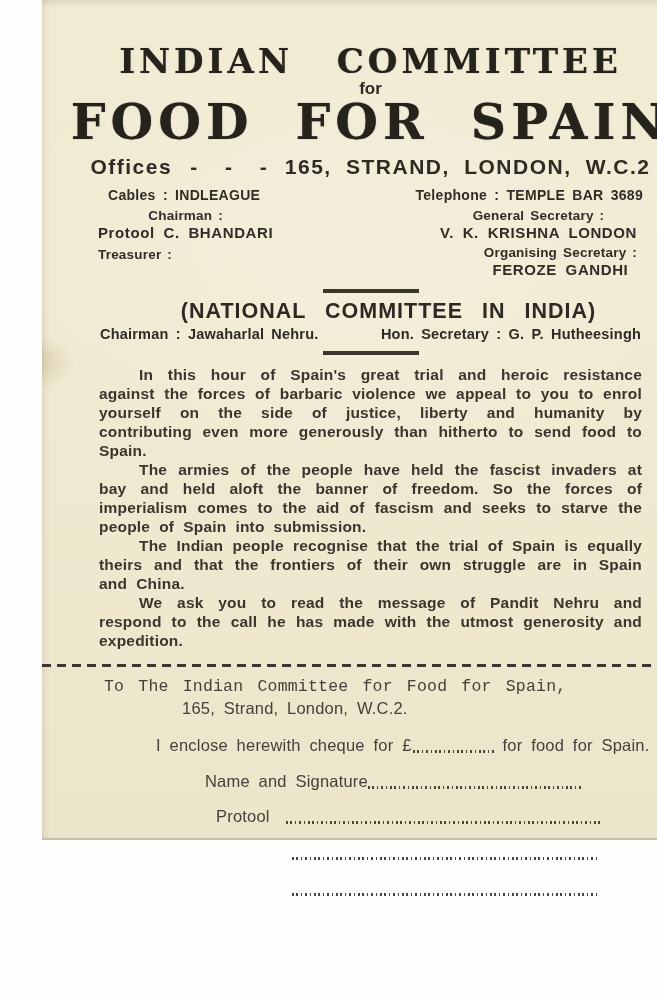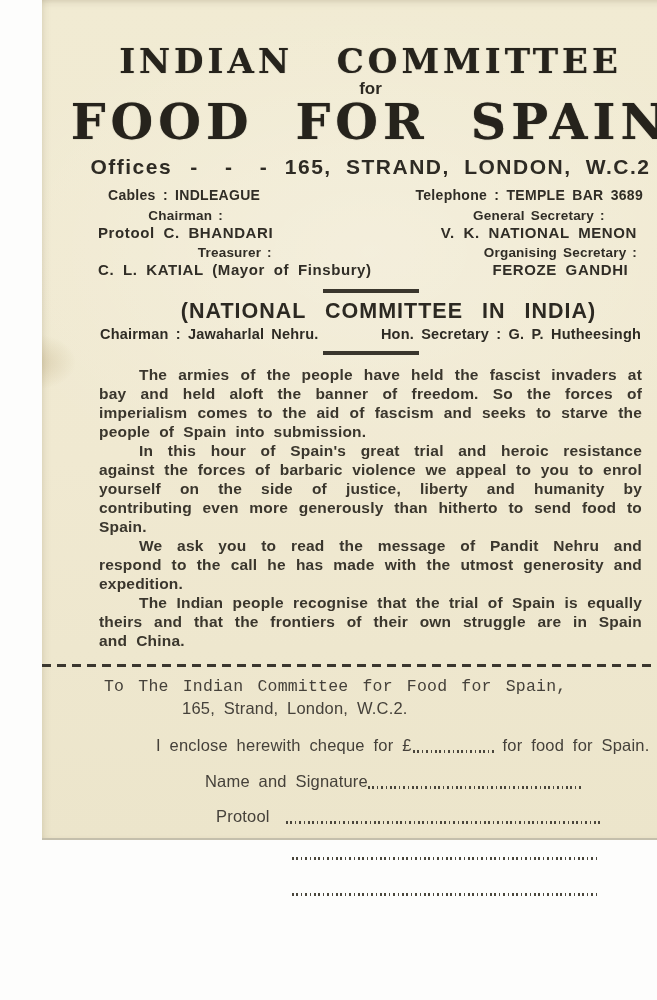--- a/index.html
+++ b/index.html
@@ -139,50 +139,49 @@
   </div>
 
   <div class="officer-cols">
     <div class="officer-col-left">
       <div class="officer">
         <div class="o-label">Chairman :</div>
         <div class="o-name">Protool C. BHANDARI</div>
       </div><br>
       <div class="officer">
         <div class="o-label">Treasurer :</div>
-        <div class="o-name">C. L. KATIAL (Mayor of Finsbury)</div>
       </div>
     </div>
     <div class="officer-col-right">
       <div class="officer">
         <div class="o-label">General Secretary :</div>
-        <div class="o-name">V. K. NATIONAL MENON</div>
+        <div class="o-name">V. K. KRISHNA LONDON</div>
       </div><br>
       <div class="officer">
         <div class="o-label">Organising Secretary :</div>
         <div class="o-name">FEROZE GANDHI</div>
       </div>
     </div>
   </div>
 
   <div class="nc">
     <div class="nc-rule"></div>
     <div class="nc-heading">(NATIONAL COMMITTEE IN INDIA)</div>
     <div class="nc-names">
       <span>Chairman : Jawaharlal Nehru.</span>
       <span>Hon. Secretary : G. P. Hutheesingh</span>
     </div>
     <div class="nc-rule"></div>
   </div>
 
   <div class="appeal">
+    <p>In this hour of Spain's great trial and heroic resistance against the forces of barbaric violence we appeal to you to enrol yourself on the side of justice, liberty and humanity by contributing even more generously than hitherto to send food to Spain.</p>
     <p>The armies of the people have held the fascist invaders at bay and held aloft the banner of freedom.  So the forces of imperialism comes to the aid of fascism and seeks to starve the people of Spain into submission.</p>
-    <p>In this hour of Spain's great trial and heroic resistance against the forces of barbaric violence we appeal to you to enrol yourself on the side of justice, liberty and humanity by contributing even more generously than hitherto to send food to Spain.</p>
+    <p>The Indian people recognise that the trial of Spain is equally theirs and that the frontiers of their own struggle are in Spain and China.</p>
     <p>We ask you to read the message of Pandit Nehru and respond to the call he has made with the utmost generosity and expedition.</p>
-    <p>The Indian people recognise that the trial of Spain is equally theirs and that the frontiers of their own struggle are in Spain and China.</p>
   </div>
 
   <div class="tear-line"></div>
 
   <div class="form">
     <div class="addr1">To The Indian Committee for Food for Spain,</div>
     <div class="addr2">165, Strand, London, W.C.2.</div>
 
     <div class="cheque-line">
       <span>I enclose herewith cheque for £</span>

